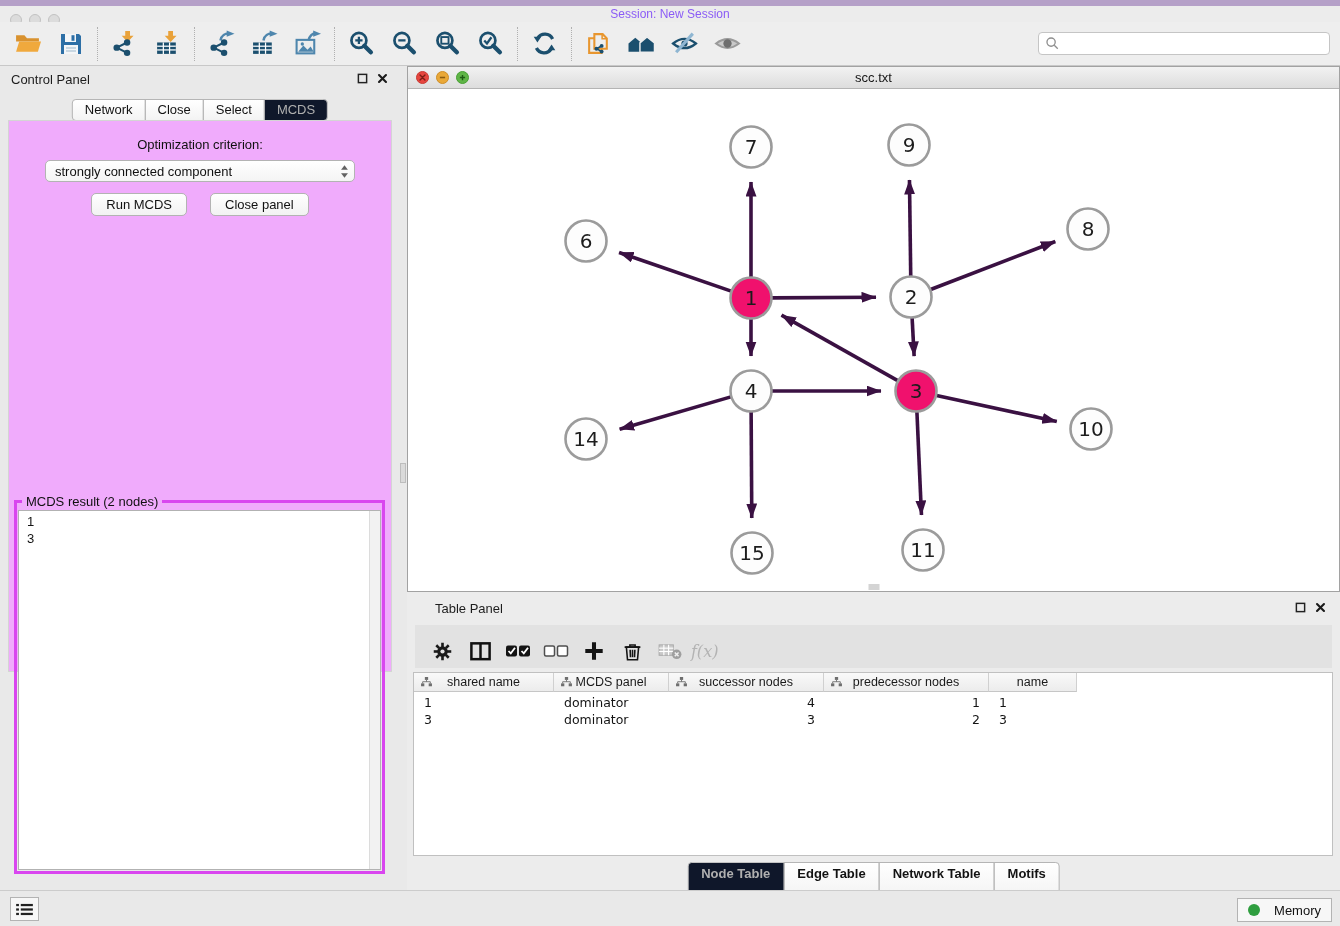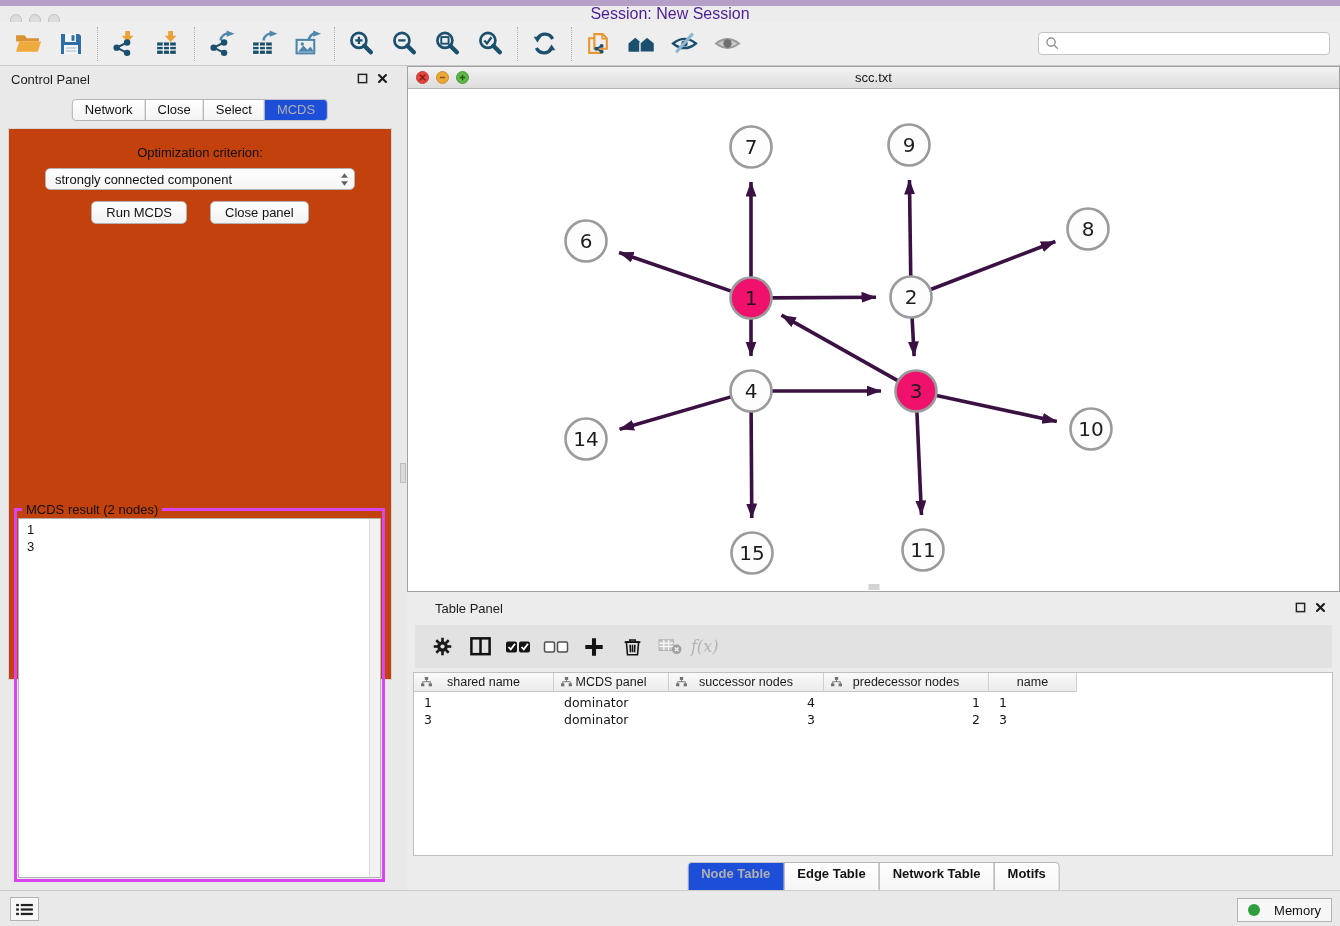--- a/index.html
+++ b/index.html
@@ -3,43 +3,43 @@
 <meta charset="utf-8">
 <style>
   *{margin:0;padding:0;box-sizing:border-box;}
   html,body{width:1340px;height:926px;}
   body{font-family:"Liberation Sans",sans-serif;background:#ececec;overflow:hidden;}
   .app{position:absolute;left:0;top:0;width:1340px;height:926px;background:#ececec;}
 
   
   .accent-strip{position:absolute;left:0;top:0;width:1340px;height:6px;background:#b5a0c8;}
   .titlebar{position:absolute;left:0;top:6px;width:1340px;height:16px;background:#ececec;display:flex;align-items:center;justify-content:center;}
-  .titlebar-title{font-size:16px;color:#4c1d95;}
+  .titlebar-title{font-size:12px;color:#8b5cf6;}
   .traffic{position:absolute;left:10px;top:8px;display:flex;gap:7px;}
   .traffic .dot{width:12px;height:12px;border-radius:50%;background:#dcdcdc;border:1px solid #c2c2c2;}
 
   .toolbar{position:absolute;left:0;top:22px;width:1340px;height:44px;background:#eeeeee;border-bottom:1px solid #c8c8c8;display:flex;align-items:center;padding-left:6px;}
   .tb-btn{width:43px;height:38px;background:none;border:none;display:flex;align-items:center;justify-content:center;cursor:default;}
   .tb-sep{width:1px;height:34px;border-left:1px dotted #b0b0b0;margin:0 5px;}
   .search{position:absolute;left:1038px;top:32px;width:292px;height:23px;background:#fff;border:1px solid #c5c5c5;border-radius:4px;display:flex;align-items:center;padding-left:6px;gap:4px;}
   .search input{border:none;outline:none;flex:1;font-size:12px;background:transparent;height:100%;}
 
   
   .control-panel{position:absolute;left:0;top:66px;width:400px;height:824px;background:#e9e9e9;}
   .panel-titlebar{position:relative;height:26px;}
   .panel-title{position:absolute;left:11px;top:6px;font-size:13px;color:#1d1d1d;}
   .panel-btns{position:absolute;right:12px;top:7px;display:flex;gap:9px;align-items:center;}
   .panel-btns span{display:inline-flex;}
   .seg{display:inline-flex;}
   .seg .seg-btn{font-family:"Liberation Sans",sans-serif;font-size:13px;color:#121212;background:linear-gradient(#ffffff,#f3f3f3);border:1px solid #b5b5b5;padding:2px 12px 3px;margin-left:-1px;cursor:default;}
   .seg .seg-btn:first-child{border-radius:4px 0 0 4px;margin-left:0;}
   .seg .seg-btn:last-child{border-radius:0 4px 4px 0;}
-  .seg .seg-btn.active{background:#1d4ed8;color:#b0b0b0;border-color:#c3c3c3;}
+  .seg .seg-btn.active{background:#0f172a;color:#b0b0b0;border-color:#c3c3c3;}
   .cp-tabs{position:absolute;left:50%;transform:translateX(-50%);top:33px;}
-  .cp-box{position:absolute;left:8px;top:54px;width:384px;height:552px;background:#c2410c;border:1px solid #d4d4d4;margin-top:8px;}
+  .cp-box{position:absolute;left:8px;top:54px;width:384px;height:552px;background:#f0abfc;border:1px solid #d4d4d4;}
   .opt-label{margin-top:16px;text-align:center;font-size:13px;color:#101010;}
   .criterion{position:relative;margin:8px auto 0;width:310px;height:22px;background:linear-gradient(#ffffff,#f4f4f4);border:1px solid #b3b3b3;border-radius:5px;display:flex;align-items:center;padding-left:9px;font-size:13px;color:#111;}
   .criterion .stepper{position:absolute;right:5px;top:3px;}
   .btn-row{margin-top:11px;display:flex;justify-content:center;gap:23px;}
   .mac-btn{font-family:"Liberation Sans",sans-serif;font-size:13px;color:#111;background:linear-gradient(#ffffff,#f2f2f2);border:1px solid #b3b3b3;border-radius:5px;padding:3px 14px;cursor:default;}
   .result-fieldset{position:absolute;left:5px;top:373px;width:371px;height:380px;border:3px solid #d946ef;padding:1px;}
   .result-fieldset legend{font-size:13px;color:#111;margin-left:4px;padding:0 4px;}
   .result-box{position:relative;width:100%;height:100%;background:#fff;border:1px solid #b2b2b2;padding:2px 14px 0 8px;font-size:13px;line-height:17px;color:#141414;}
   .result-scroll{position:absolute;right:0;top:0;bottom:0;width:11px;background:#f2f2f2;border-left:1px solid #dcdcdc;}
 
@@ -54,21 +54,21 @@
   .nw-lights{position:absolute;left:8px;top:4px;display:flex;gap:7px;}
   .light{width:13px;height:13px;border-radius:50%;display:flex;align-items:center;justify-content:center;}
   .light.red{background:#e6463f;border:1px solid #c93a33;}
   .light.yellow{background:#e9a838;border:1px solid #cf8e27;}
   .light.green{background:#5fb547;border:1px solid #47a032;}
   .nw-canvas{position:absolute;left:0;top:22px;width:931px;height:502px;background:#fff;}
   .nw-grip{position:absolute;left:50%;bottom:1px;transform:translateX(-50%);width:11px;height:6px;background:#d4d4d4;}
 
   
   .table-panel{position:absolute;left:407px;top:595px;width:933px;height:295px;background:#ececec;}
-  .tp-toolbar{position:absolute;left:8px;top:30px;width:917px;height:43px;background:#e2e2e2;display:flex;align-items:center;padding-left:12px;gap:8px;}
+  .tp-toolbar{position:absolute;left:8px;top:30px;width:917px;height:43px;background:#e2e2e2;display:flex;align-items:flex-end;padding-left:12px;gap:8px;}
   .tp-tbtn{width:30px;height:34px;border:none;background:none;display:flex;align-items:center;justify-content:center;cursor:default;}
   .tp-table{position:absolute;left:6px;top:77px;width:920px;height:184px;background:#fff;border:1px solid #c0c0c0;}
   .thead{display:flex;height:19px;}
   .th{position:relative;height:19px;background:linear-gradient(#f9f9f9,#ececec);border-right:1px solid #d0d0d0;border-bottom:1px solid #c6c6c6;display:flex;align-items:center;justify-content:center;font-size:12.5px;color:#1a1a1a;}
   .th .sort{position:absolute;left:7px;top:4px;}
   .tbody{padding-top:3px;}
   .tr{display:flex;height:16.5px;}
   .td{font-family:"DejaVu Sans",sans-serif;font-size:12.5px;color:#141414;height:16.5px;line-height:16px;}
   .td.left{padding-left:10px;text-align:left;}
   .td.right{padding-right:9px;text-align:right;}

